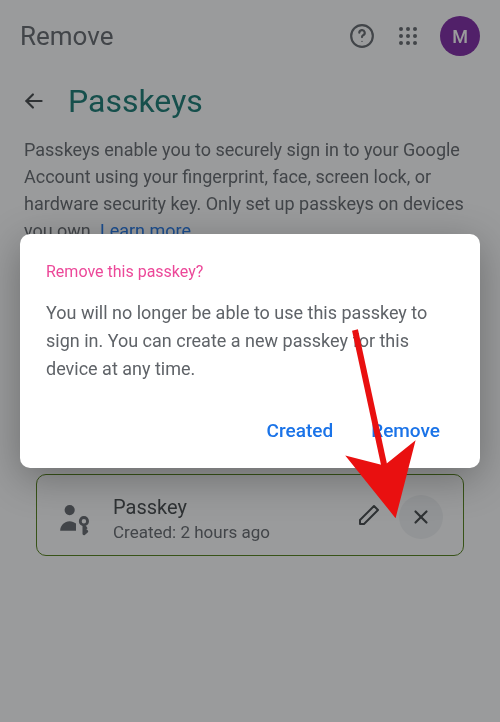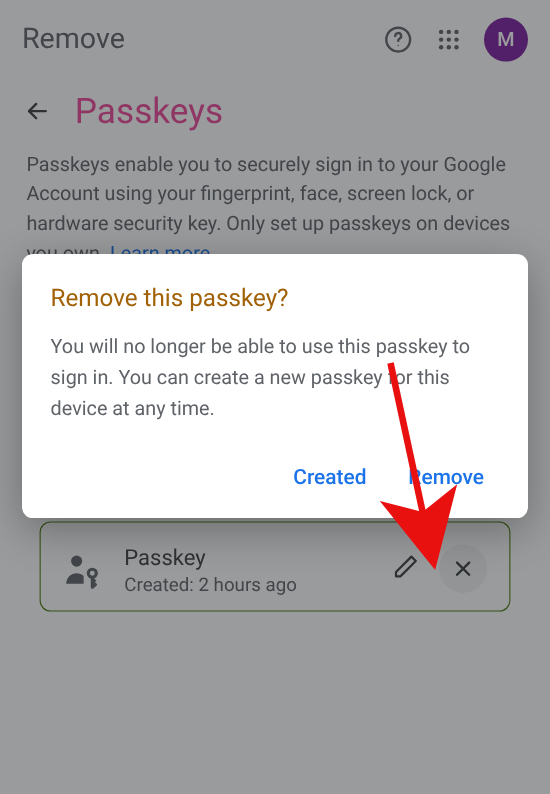--- a/index.html
+++ b/index.html
@@ -30,21 +30,21 @@
       width: 40px; height: 40px; border-radius: 50%;
       background: #7b1fa2; color: #fff; display: flex;
       align-items: center; justify-content: center;
       font-size: 18px; font-weight: 500; cursor: pointer;
     }
     .subheader {
       display: flex; align-items: center; gap: 20px;
       padding: 10px 20px 12px 20px;
     }
     .back-btn { width: 28px; height: 28px; display:flex; align-items:center; justify-content:center; cursor:pointer; color:#3c4043;}
-    .page-title { font-size: 32px; color: #ec4899; font-weight: 400; }
+    .page-title { font-size: 32px; color: #0f766e; font-weight: 400; }
     .description {
       padding: 4px 24px 10px 24px;
       font-size: 18px;
       line-height: 1.5;
       color: #5f6368;
     }
     .link { color: #1a73e8; cursor: pointer; }
     .card {
       margin: 220px 36px 0 36px;
       border: 1px solid #4d7c0f;
@@ -73,21 +73,21 @@
     }
     .dialog {
       background: #fff;
       width: 100%;
       border-radius: 10px;
       padding: 28px 26px 18px 26px;
       box-shadow: 0 10px 40px rgba(0,0,0,0.3);
       position: relative;
       top: -10px;
     }
-    .dialog-title { font-size: 22px; color: #a16207; margin-bottom: 18px; }
+    .dialog-title { font-size: 16px; color: #ec4899; margin-bottom: 18px; }
     .dialog-body { font-size: 18px; color: #5f6368; line-height: 1.55; margin-bottom: 28px; }
     .dialog-actions { display: flex; justify-content: flex-end; gap: 30px; padding-right: 10px;}
     .dialog-btn { font-size: 19px; color: #1a73e8; background: none; border: none; cursor: pointer; font-weight: 500; padding: 8px 4px; font-family: inherit;}
     .arrow {
       position: absolute;
       pointer-events: none;
       top: 0;
       left:0;
     }
   </style>

